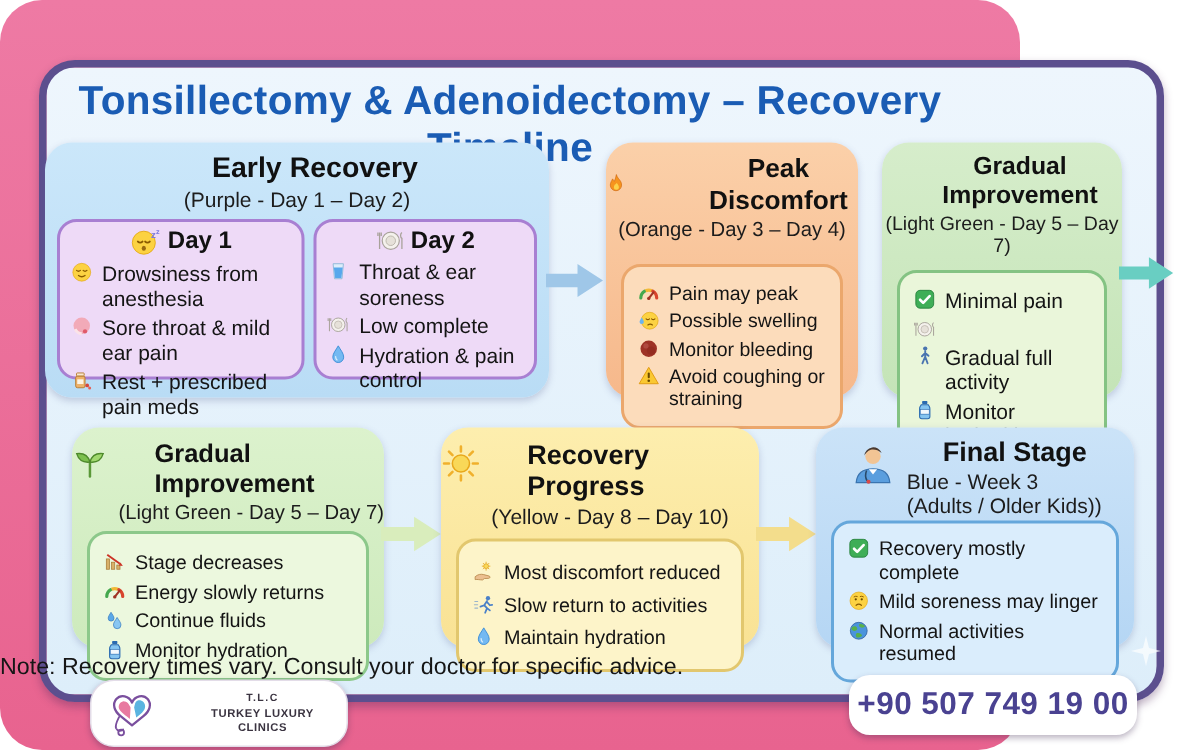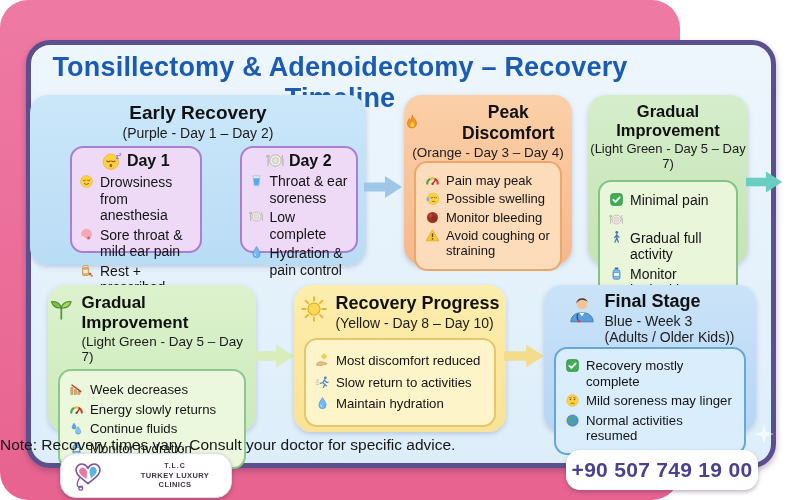--- a/index.html
+++ b/index.html
@@ -10,38 +10,38 @@
   .panel { position:absolute; left:26px; top:40px; width:750px; height:428px;
            background:linear-gradient(180deg,#eef6fd,#ddeefa);
            border:5px solid #5c4f8e; border-radius:24px;
            box-shadow:0 3px 6px rgba(80,40,90,.35); }
 
   .title { position:absolute; left:0; right:0; top:52px; text-align:center;
            font-size:27px; font-weight:bold; color:#1a5cb4; letter-spacing:.2px; }
 
   .sec { position:absolute; border-radius:18px; box-shadow:0 2px 5px rgba(90,100,150,.28); }
   .sec-head { text-align:center; padding-top:7px; color:#151515; }
-  .sec-title { font-weight:bold; font-size:19px; color:#111; }
+  .sec-title { font-weight:bold; font-size:19px; color:#111;padding-left:24px; }
   .sec-sub { font-size:14px; color:#1c1c1c; margin-top:1px; }
 
   .sec-early  { left:30px;  top:95px;  width:336px; height:170px; background:linear-gradient(180deg,#cbe7fa,#b9dcf5); }
   .sec-peak   { left:404px; top:95px;  width:168px; height:170px; background:linear-gradient(180deg,#fbd0a9,#f6b88b); }
   .sec-gradtop{ left:588px; top:95px;  width:160px; height:170px; background:linear-gradient(180deg,#d6edcb,#c4e4b7); }
   .sec-gradbot{ left:48px;  top:285px; width:208px; height:147px; background:linear-gradient(180deg,#dcf2cd,#cdeabc); }
   .sec-prog   { left:294px; top:285px; width:212px; height:147px; background:linear-gradient(180deg,#fdeeae,#f9e294); }
   .sec-final  { left:544px; top:285px; width:212px; height:147px; background:linear-gradient(180deg,#cbe3f8,#b5d6f4); }
 
   .head-inline { display:flex; align-items:center; justify-content:space-between; gap:24px; }
   .head-row { display:flex; align-items:flex-start; justify-content:center; gap:7px; padding-top:8px; }
   .head-col { text-align:left; color:#151515; }
   .head-col .sec-title { font-size:17px; }
   .head-col .sec-sub { font-size:13.5px; }
 
   .daycards { display:flex; gap:6px; padding:5px 8px 0 8px; }
-  .daycard { background:#eedaf7; border:2px solid #a87fd2; border-radius:13px; padding:3px 7px 4px 7px; height:107px;margin-left:32px; }
+  .daycard { background:#eedaf7; border:2px solid #a87fd2; border-radius:13px; padding:3px 7px 4px 7px; height:107px; }
   .daycard.d1 { flex:1.13; } .daycard.d2 { flex:1; }
   .daycard-head { display:flex; align-items:center; justify-content:center; gap:4px;
                   font-size:16px; font-weight:bold; color:#111; margin-bottom:2px; }
 
   .inner { border-radius:13px; padding:7px 9px; margin:6px 10px 0 10px; }
   .inner-peak { background:#fcdcbb; border:2px solid #eba76c; }
   .inner-gt   { background:#eaf6da; border:2px solid #84c383; margin-top:9px; }
   .inner-gb   { background:#ecf8de; border:2px solid #8cc88a; }
   .inner-pr   { background:#fdf4c9; border:2px solid #e2c76e; }
   .inner-fn   { background:#daedfc; border:2px solid #65a7db; }
@@ -184,21 +184,21 @@
         <span class="hic" style="width:18px;height:20px">
           <svg viewBox="0 0 24 26">
               <path d="M12 1.5 c.8 3.5 3.4 5.4 4.8 7.8 a8.4 8.4 0 0 1 1.2 4.4 a6.5 6.5 0 0 1 -13 0 c0 -3 1.6 -4.8 2.6 -7.2 c.6 1.2 1 1.9 2.1 2.7 c.9 -2.3 2 -4.7 2.3 -7.7z" fill="#f6941e" stroke="#d06a10" stroke-width="0.8"></path>
               <path d="M12.2 11 c1.8 2.2 2.7 3.4 2.7 5.3 a2.9 2.9 0 0 1 -5.8 0 c0 -1.9 .9 -2.5 1.5 -4 c.5 .8 .8 1.1 1.6 -1.3z" fill="#fcd24a"></path>
             </svg>
         </span>
         <span class="sec-title" style="font-size:17.5px">Peak Discomfort</span>
       </div>
       <div class="sec-sub" style="font-size:13.5px">(Orange - Day 3 – Day 4)</div>
     </div>
-    <div class="inner inner-peak" style="margin-top:1px">
+    <div class="inner inner-peak" style="margin-top:16px">
       <div class="item" style="font-size:13px">
         <span class="ic">
           <svg viewBox="0 0 24 24">
               <path d="M3.5 17 a8.5 8.5 0 0 1 4.2 -7.2" fill="none" stroke="#44a84e" stroke-width="3.4" stroke-linecap="round"></path>
               <path d="M8.6 9.4 a8.5 8.5 0 0 1 6.8 0" fill="none" stroke="#f2b936" stroke-width="3.4"></path>
               <path d="M16.3 9.8 a8.5 8.5 0 0 1 4.2 7.2" fill="none" stroke="#d8452e" stroke-width="3.4" stroke-linecap="round"></path>
               <path d="M12 17.5 L17 11" stroke="#a03325" stroke-width="2.2" stroke-linecap="round"></path>
               <circle cx="12" cy="17.5" r="1.8" fill="#a03325"></circle>
             </svg>
         </span>
@@ -307,21 +307,21 @@
       <div class="item md">
         <span class="ic">
           <svg viewBox="0 0 24 24">
               <rect x="3" y="9" width="3.4" height="11" fill="#d8b06a" stroke="#a87c38" stroke-width="0.8"></rect>
               <rect x="8.6" y="12.5" width="3.4" height="7.5" fill="#d8b06a" stroke="#a87c38" stroke-width="0.8"></rect>
               <rect x="14.2" y="15.5" width="3.4" height="4.5" fill="#d8b06a" stroke="#a87c38" stroke-width="0.8"></rect>
               <path d="M4 4.5 L17.5 14.2" stroke="#cc3326" stroke-width="2"></path>
               <path d="M20.6 16.4 l-4.4 -.5 l1.9 -3.1z" fill="#cc3326"></path>
             </svg>
         </span>
-        <span>Week decreases</span>
+        <span>Stage decreases</span>
       </div>
       <div class="item md">
         <span class="ic">
           <svg viewBox="0 0 24 24">
               <path d="M3.5 17 a8.5 8.5 0 0 1 4.2 -7.2" fill="none" stroke="#44a84e" stroke-width="3.4" stroke-linecap="round"></path>
               <path d="M8.6 9.4 a8.5 8.5 0 0 1 6.8 0" fill="none" stroke="#f2b936" stroke-width="3.4"></path>
               <path d="M16.3 9.8 a8.5 8.5 0 0 1 4.2 7.2" fill="none" stroke="#d8452e" stroke-width="3.4" stroke-linecap="round"></path>
               <path d="M12 17.5 L17 11" stroke="#a03325" stroke-width="2.2" stroke-linecap="round"></path>
               <circle cx="12" cy="17.5" r="1.8" fill="#a03325"></circle>
             </svg>

